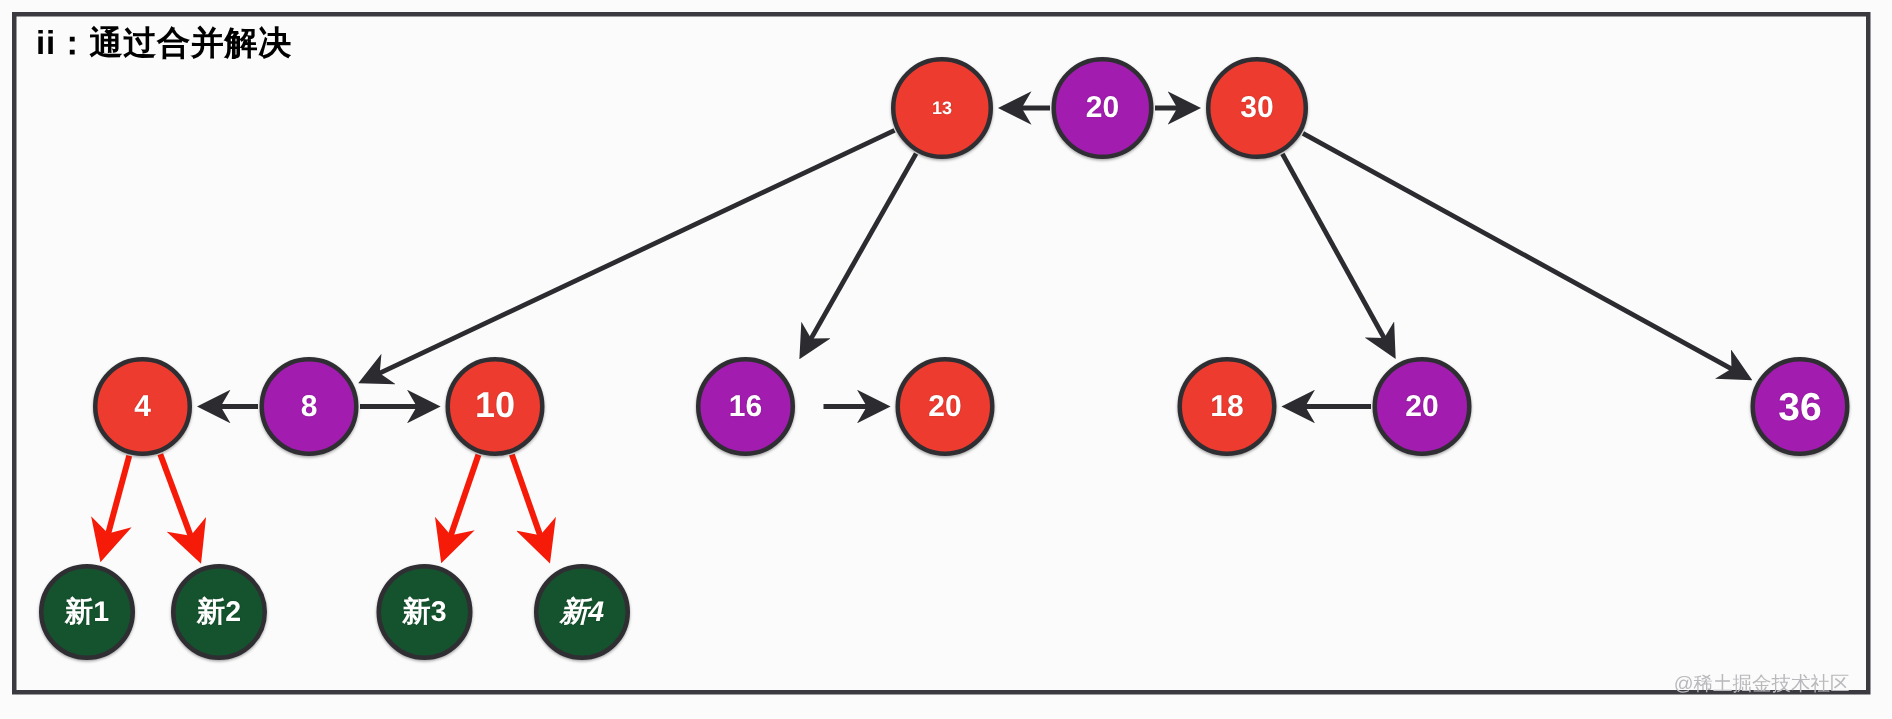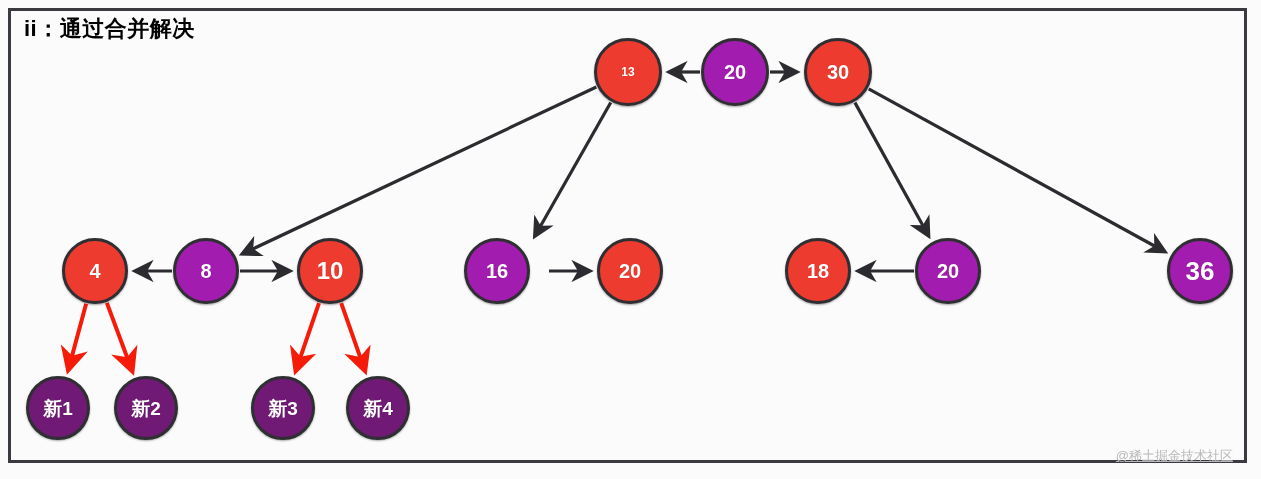--- a/index.html
+++ b/index.html
@@ -37,21 +37,20 @@
     letter-spacing: 0.5px;
     white-space: nowrap;
   }
   #watermark {
     position: absolute;
     right: 28px;
     bottom: 14px;
     font-size: 13px;
     color: #b9b9bd;
     white-space: nowrap;
-    text-decoration: underline;
   }
   svg#edges {
     position: absolute;
     left: 0;
     top: 0;
     width: 1261px;
     height: 479px;
     pointer-events: none;
   }
   .node {
@@ -61,21 +60,21 @@
     align-items: center;
     justify-content: center;
     color: #ffffff;
     font-weight: bold;
     border: 3px solid #2f2f33;
     box-sizing: border-box;
     box-shadow: 0 1px 2px rgba(0,0,0,0.35);
   }
   .node-black { background: #a21caf; }
   .node-red   { background: #ee3b2f; }
-  .node-new   { background: #701a75; text-align: right; }
+  .node-new   { background: #14532d; text-align: right; }
   .node-label {
     line-height: 1;
     pointer-events: none;
     text-shadow: 0 0 1px rgba(0,0,0,0.25);
   }
 </style>
 </head>
 <body>
 
 <div id="canvas">
@@ -144,20 +143,20 @@
       </div>
       <div class="node node-new" style="left: 26px; top: 376px; width: 64px; height: 64px; font-size: 19px;">
         <span class="node-label">新1</span>
       </div>
       <div class="node node-new" style="left: 114px; top: 376px; width: 64px; height: 64px; font-size: 19px;">
         <span class="node-label">新2</span>
       </div>
       <div class="node node-new" style="left: 251px; top: 376px; width: 64px; height: 64px; font-size: 19px;">
         <span class="node-label">新3</span>
       </div>
-      <div class="node node-new" style="left: 346px; top: 376px; width: 64px; height: 64px; font-size: 19px;">
+      <div class="node node-new" style="left: 356px; top: 376px; width: 64px; height: 64px; font-size: 19px; font-style: italic;">
         <span class="node-label">新4</span>
       </div>
     </div>
 
   <div id="title">ii：通过合并解决</div>
   <div id="watermark">@稀土掘金技术社区</div>
 </div>
 
 </body></html>

